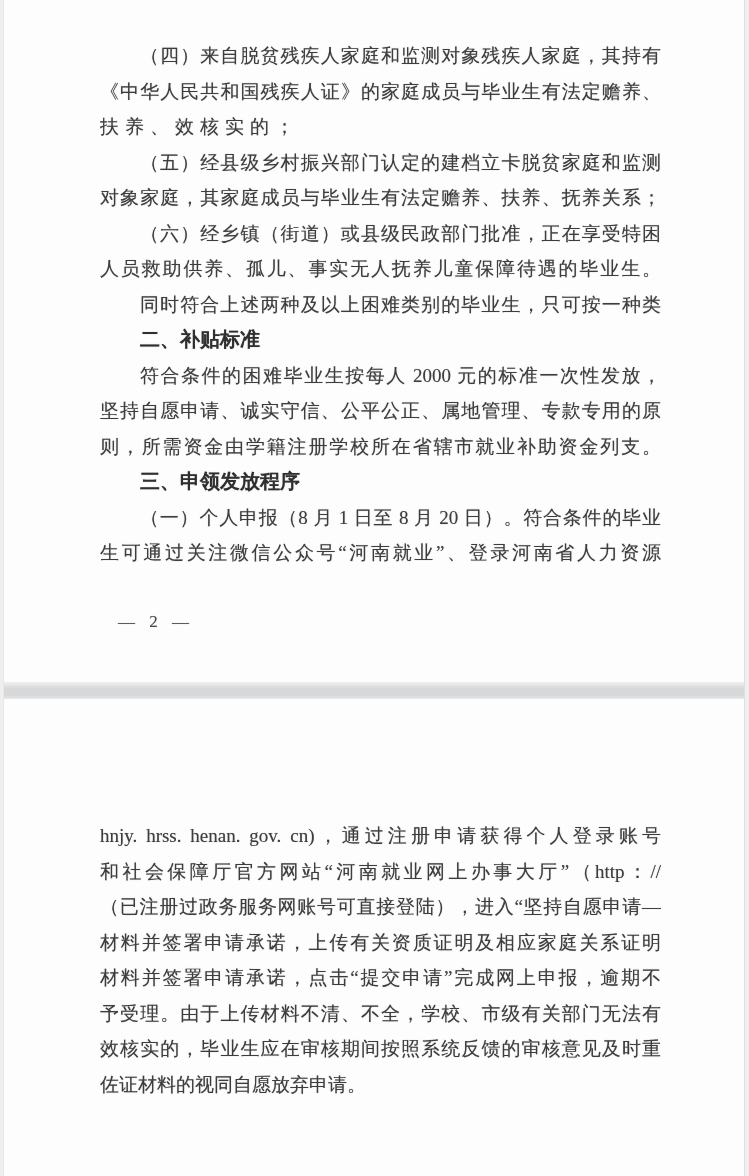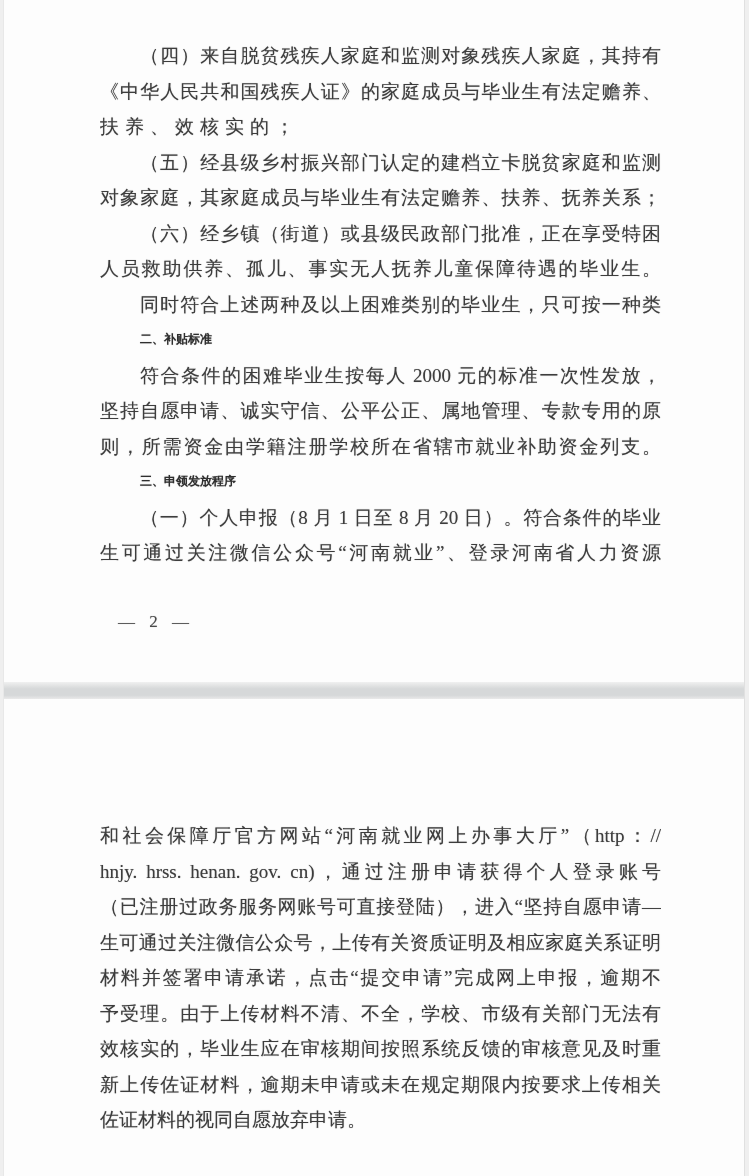--- a/index.html
+++ b/index.html
@@ -17,21 +17,21 @@
     font-size:19px;line-height:35.5px;
     text-shadow:0 0 1px rgba(61,61,61,.45);
   }
   .page-1 .content{top:-2px;}
   .page-2 .content{top:119px;}
   .line{height:35.5px;overflow:hidden;}
   .line.fill{text-align:justify;text-align-last:justify;}
   .line.indent{text-indent:40px;}
   .line.heading{
     font-family:"Liberation Sans","DejaVu Sans",sans-serif;
-    font-weight:700;font-size:12px;color:var(--heading,#2f2f2f);
+    font-weight:700;font-size:20px;color:var(--heading,#2f2f2f);
     text-shadow:0 0 1px rgba(47,47,47,.4);
   }
   .page-number{
     position:absolute;top:570px;left:118px;
     font-size:17px;line-height:24px;letter-spacing:5px;
     color:var(--pagenum,#4a4a4a);white-space:nowrap;
     text-shadow:0 0 1px rgba(70,70,70,.4);
   }
   .divider{
     position:absolute;left:0;top:682px;width:749px;height:17px;
@@ -64,28 +64,27 @@
         <div class="line indent fill">（一）个人申报（8 月 1 日至 8 月 20 日）。符合条件的毕业</div>
         <div class="line fill">生可通过关注微信公众号“河南就业”、登录河南省人力资源</div>
       </div>
     <div class="page-number">— 2 —</div>
   </div>
 
   <div class="divider"></div>
 
   <div class="page page-2">
     <div class="content" id="page2-lines">
+        <div class="line fill">hnjy. hrss. henan. gov. cn)，通过注册申请获得个人登录账号</div>
         <div class="line fill">和社会保障厅官方网站“河南就业网上办事大厅”（http：//</div>
-        <div class="line fill">hnjy. hrss. henan. gov. cn)，通过注册申请获得个人登录账号</div>
         <div class="line fill">（已注册过政务服务网账号可直接登陆），进入“坚持自愿申请—</div>
-        <div class="line fill">生可通过关注微信公众号，上传有关资质证明及相应家庭关系证明</div>
+        <div class="line fill">材料并签署申请承诺，上传有关资质证明及相应家庭关系证明</div>
         <div class="line fill">材料并签署申请承诺，点击“提交申请”完成网上申报，逾期不</div>
         <div class="line fill">予受理。由于上传材料不清、不全，学校、市级有关部门无法有</div>
         <div class="line fill">效核实的，毕业生应在审核期间按照系统反馈的审核意见及时重</div>
-        <div class="line fill">新上传佐证材料，逾期未申请或未在规定期限内按要求上传相关</div>
         <div class="line">佐证材料的视同自愿放弃申请。</div>
       </div>
   </div>
 
   <div class="edge edge-left"></div>
   <div class="edge edge-right"></div>
 
 </div>
 
 </body></html>

